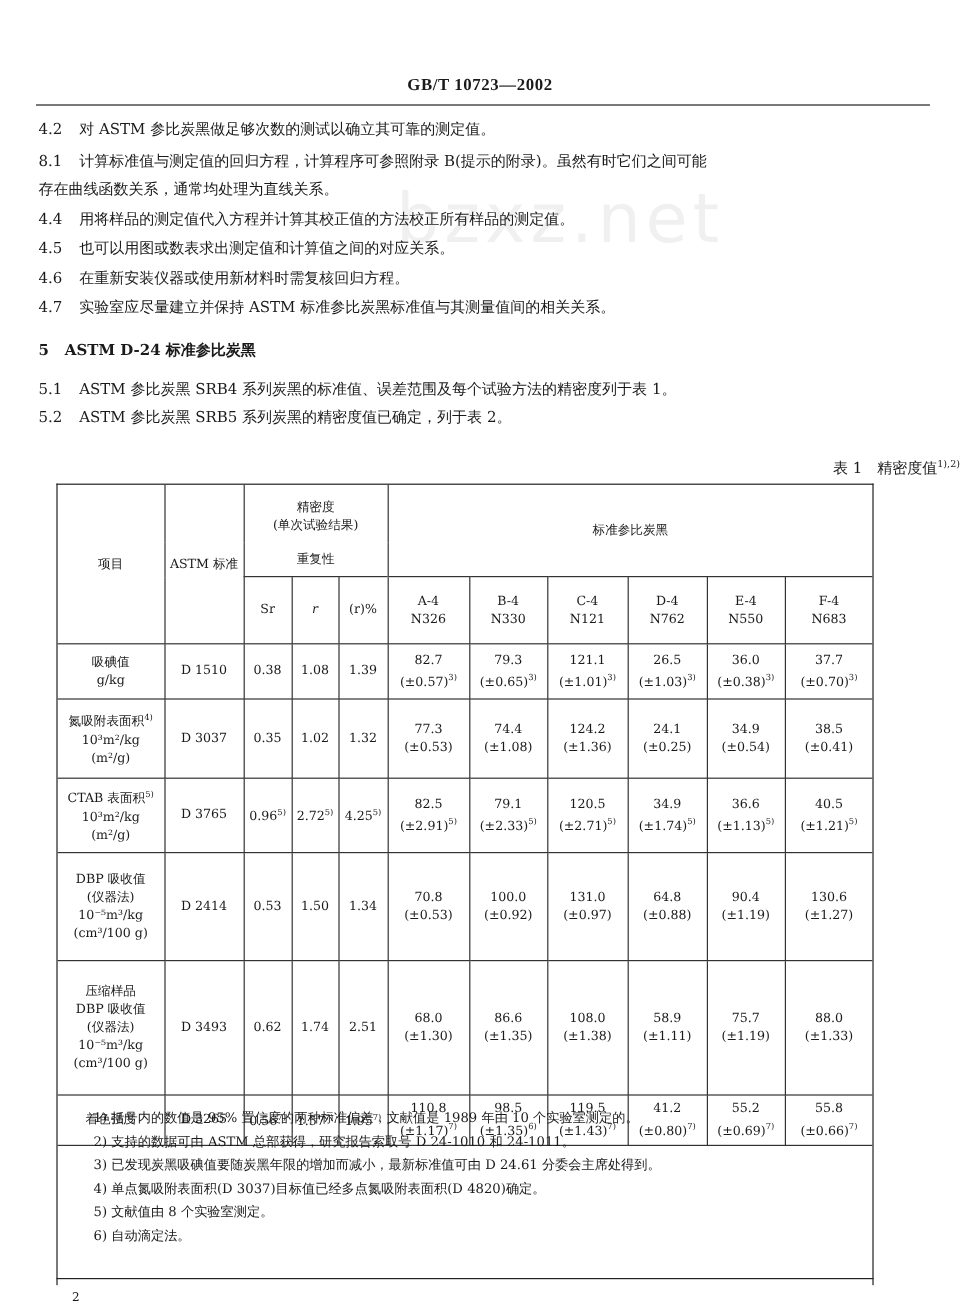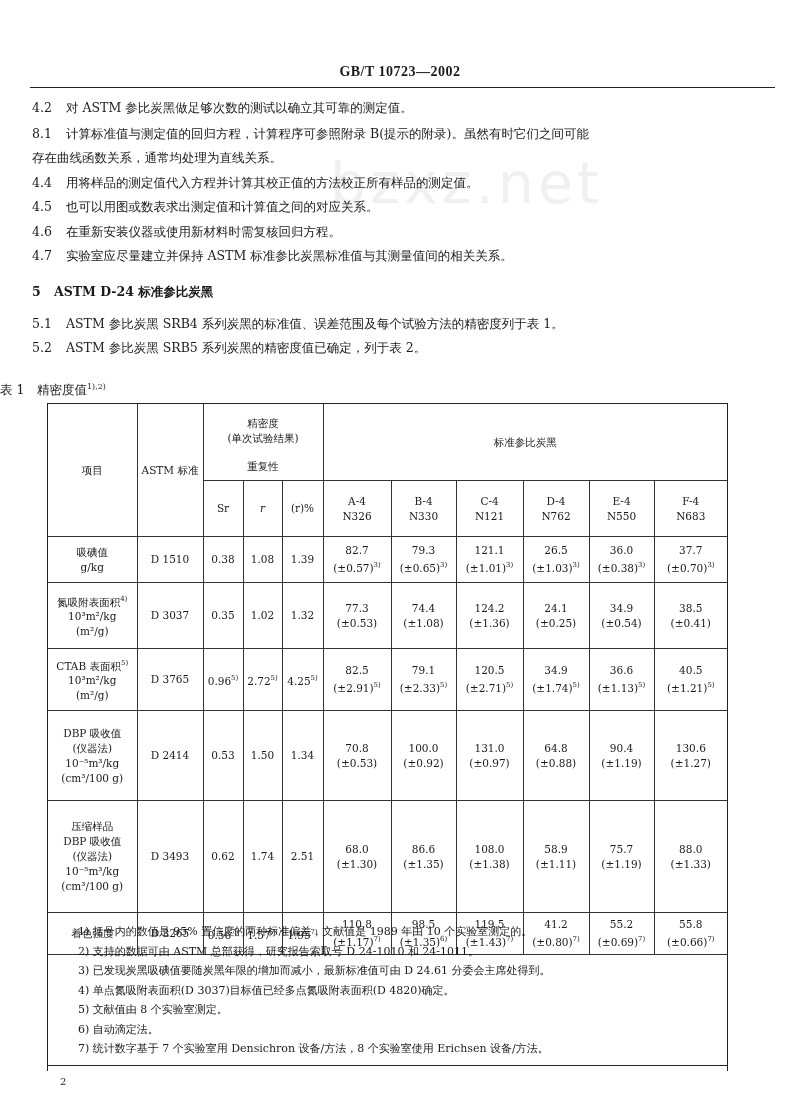--- a/index.html
+++ b/index.html
@@ -19,21 +19,21 @@
   .para {
     position: absolute; left: 32px; width: 720px;
     font-size: 12.5px; line-height: 16px; white-space: nowrap;
   }
   .para .num { display: inline-block; width: 26px; margin-right: 8px; }
   .section-title {
     position: absolute; left: 32px; top: 284px; font-size: 12.5px; font-weight: bold;
   }
   .section-title .num { display: inline-block; width: 22px; }
   .table-caption {
-    position: absolute; top: 382px; left: 0; width: 800px; text-align: left; font-size: 12.5px;
+    position: absolute; top: 382px; left: 0; width: 800px; text-align: right; font-size: 12.5px;
   }
   .table-caption sup { font-size: 8px; }
 
   .tbl-wrap {
     position: absolute; left: 47px; top: 403px; width: 679px; height: 667px;
     border: 1.5px solid #222; border-bottom: none;
   }
   table.prec {
     border-collapse: collapse; width: 679px; table-layout: fixed;
     font-family: "DejaVu Serif", serif; font-size: 10.5px; text-align: center;
@@ -358,17 +358,16 @@
     </table>
 </div>
 
 <div class="notes">
   <div>1) 括号内的数值是 95% 置信度的两种标准偏差，文献值是 1989 年由 10 个实验室测定的。</div>
   <div>2) 支持的数据可由 ASTM 总部获得，研究报告索取号 D 24-1010 和 24-1011。</div>
   <div>3) 已发现炭黑吸碘值要随炭黑年限的增加而减小，最新标准值可由 D 24.61 分委会主席处得到。</div>
   <div>4) 单点氮吸附表面积(D 3037)目标值已经多点氮吸附表面积(D 4820)确定。</div>
   <div>5) 文献值由 8 个实验室测定。</div>
   <div>6) 自动滴定法。</div>
-  <div>7) 统计数字基于 7 个实验室用 Densichron 设备/方法，8 个实验室使用 Erichsen 设备/方法。</div>
 </div>
 
 <div class="bottom-rule"></div>
 <div class="page-num">2</div>
 
 </body></html>

